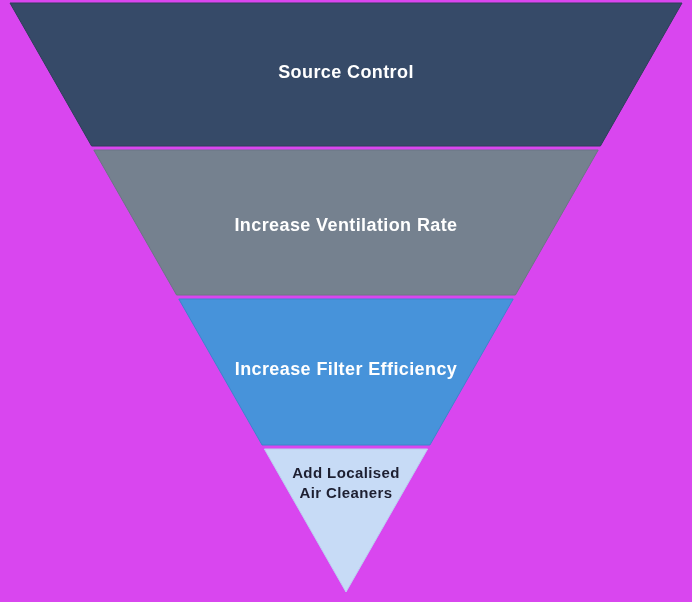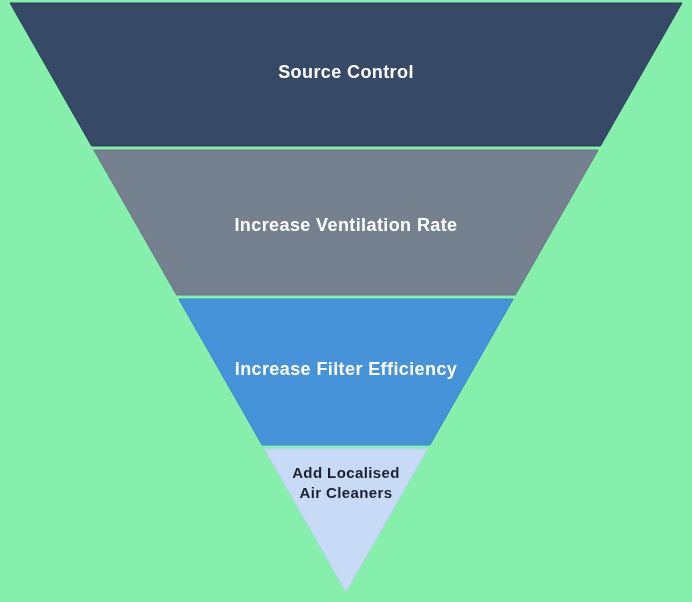--- a/index.html
+++ b/index.html
@@ -10,21 +10,21 @@
     body {
       width: 692px;
       height: 602px;
       overflow: hidden;
       font-family: "Liberation Sans", sans-serif;
     }
     .stage {
       position: relative;
       width: 692px;
       height: 602px;
-      background: #86efac;
+      background: #d946ef;
     }
     svg {
       display: block;
     }
     .level-label {
       font-family: "Liberation Sans", sans-serif;
       font-weight: 600;
       letter-spacing: 0.4px;
     }
     .level-label-lg { font-size: 18px; }

